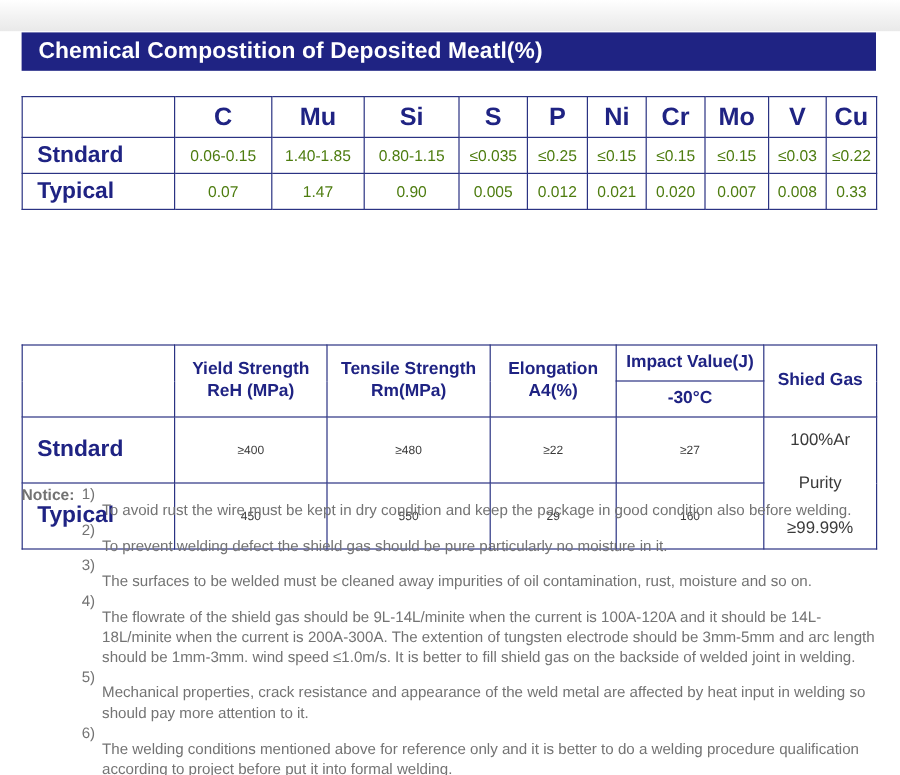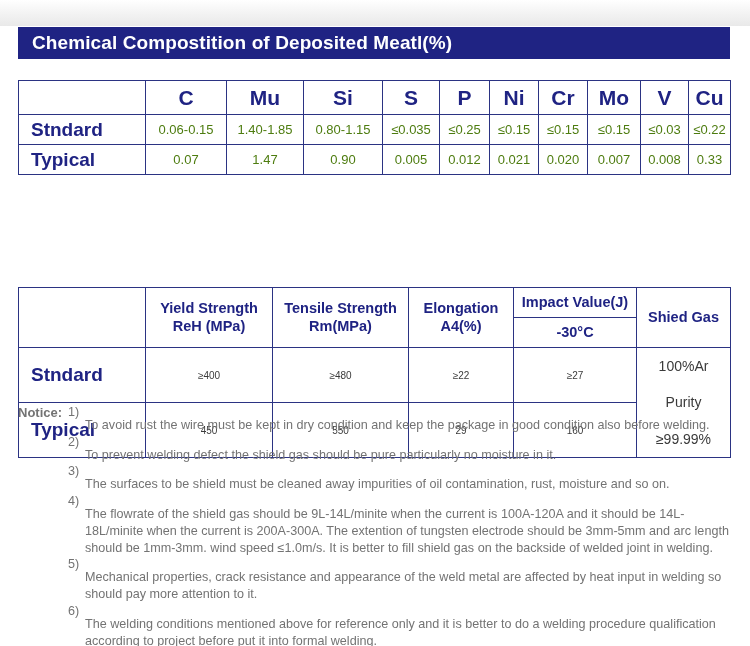--- a/index.html
+++ b/index.html
@@ -260,21 +260,21 @@
         <div class="notice-item">
           <div class="notice-num">1)</div>
           <div class="notice-text">To avoid rust the wire must be kept in dry condition and keep the package in good condition also before welding.</div>
         </div>
         <div class="notice-item">
           <div class="notice-num">2)</div>
           <div class="notice-text">To prevent welding defect the shield gas should be pure particularly no moisture in it.</div>
         </div>
         <div class="notice-item">
           <div class="notice-num">3)</div>
-          <div class="notice-text">The surfaces to be shield must be cleaned away impurities of oil contamination, rust, moisture and so on.</div>
+          <div class="notice-text">The surfaces to be welded must be cleaned away impurities of oil contamination, rust, moisture and so on.</div>
         </div>
         <div class="notice-item">
           <div class="notice-num">4)</div>
           <div class="notice-text">The flowrate of the shield gas should be 9L-14L/minite when the current is 100A-120A and it should be 14L-18L/minite when the current is 200A-300A. The extention of tungsten electrode should be 3mm-5mm and arc length should be 1mm-3mm. wind speed ≤1.0m/s. It is better to fill shield gas on the backside of welded joint in welding.</div>
         </div>
         <div class="notice-item">
           <div class="notice-num">5)</div>
           <div class="notice-text">Mechanical properties, crack resistance and appearance of the weld metal are affected by heat input in welding so should pay more attention to it.</div>
         </div>
         <div class="notice-item">

